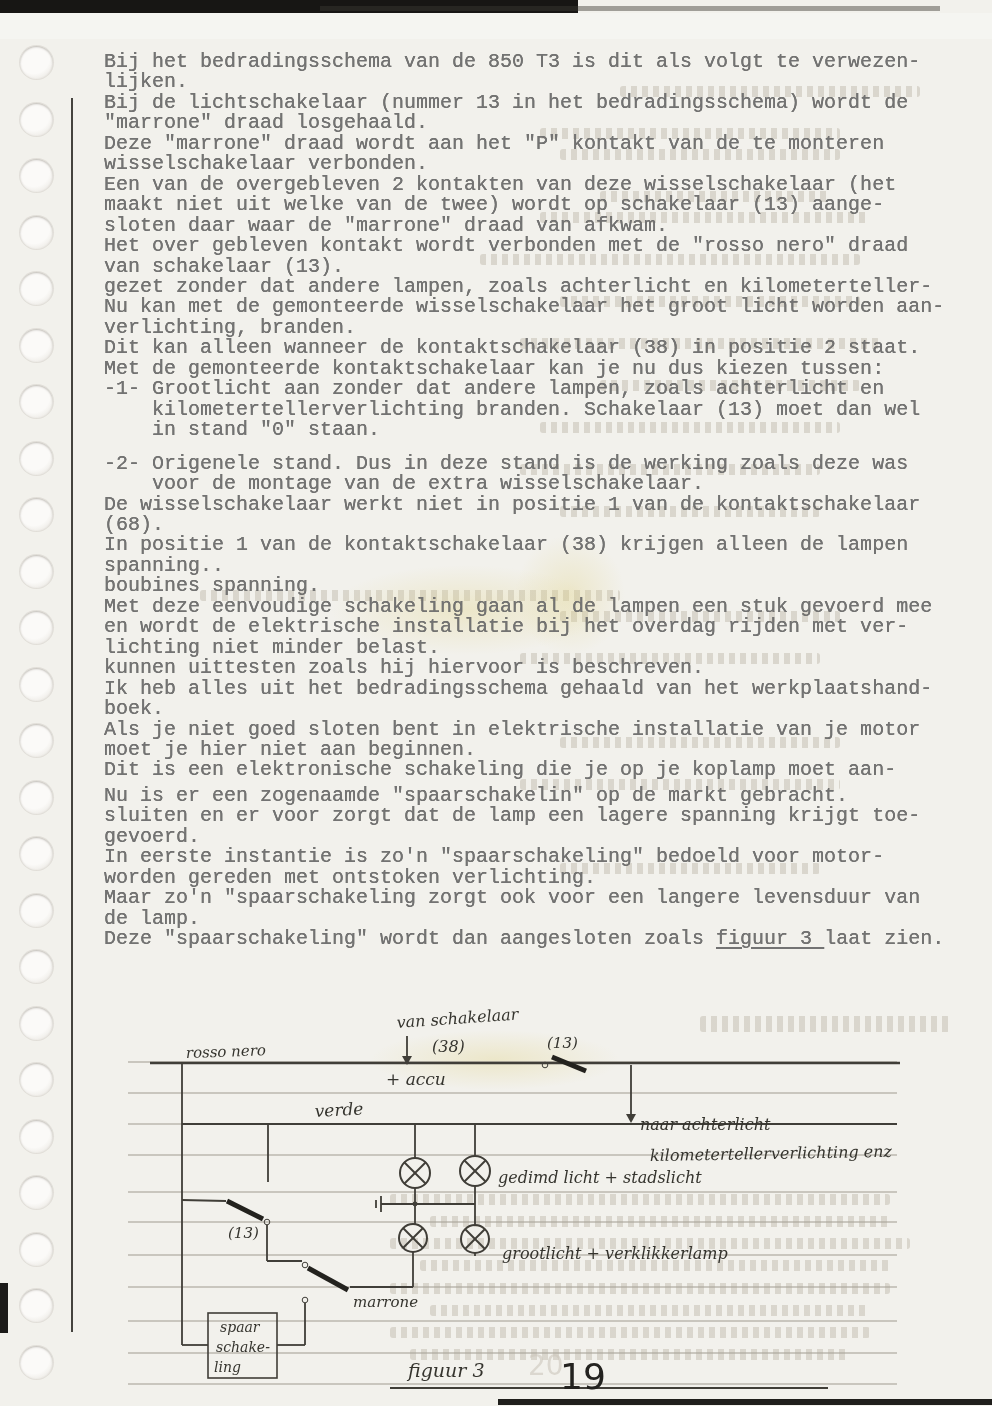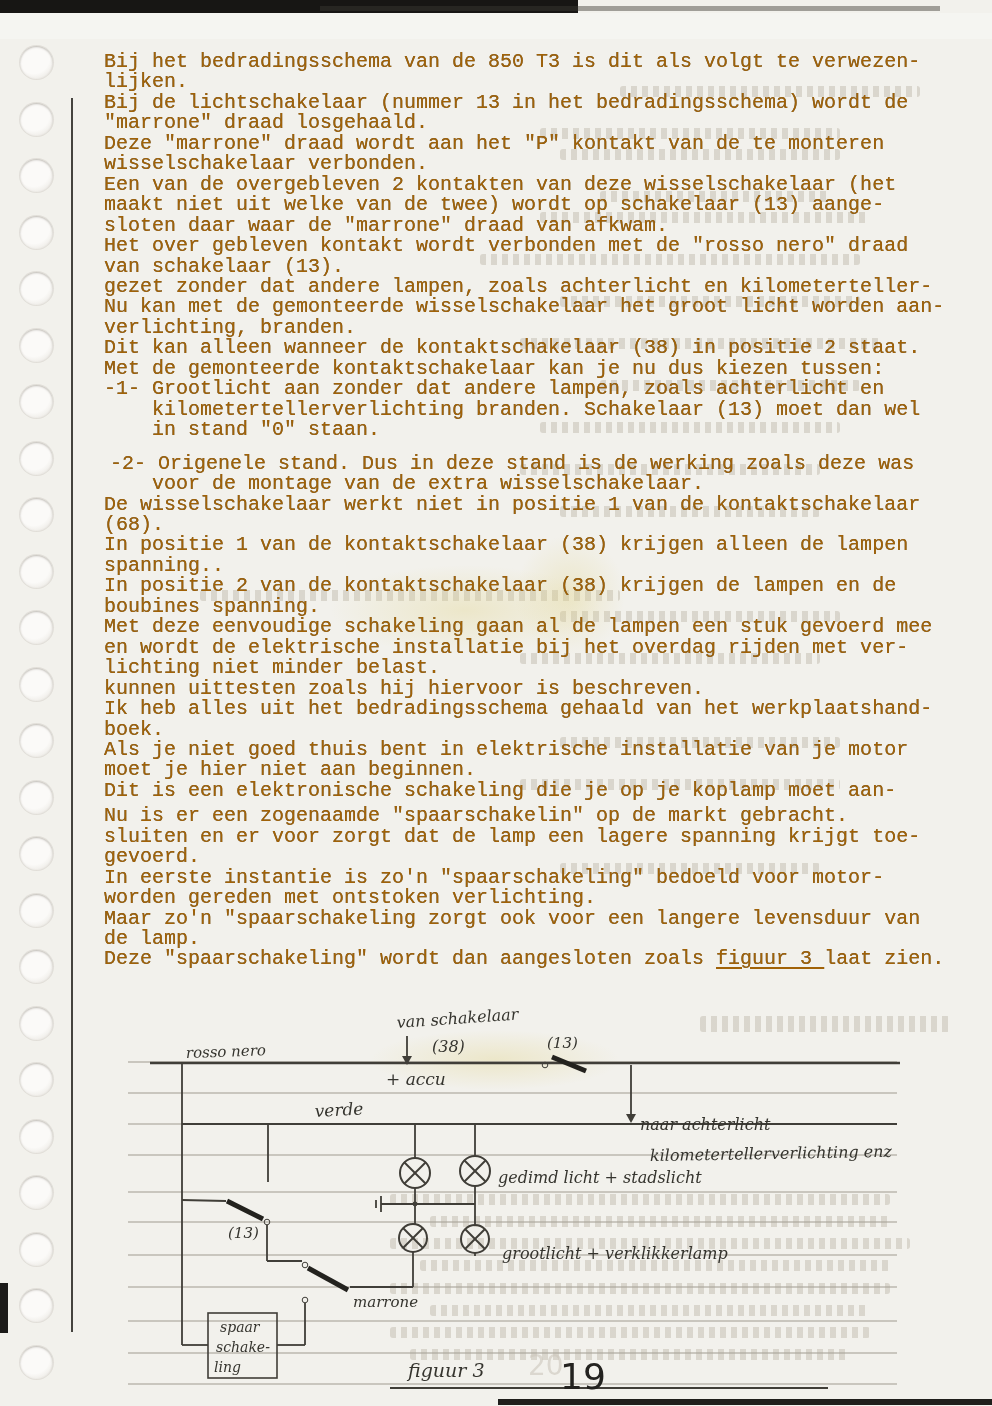--- a/index.html
+++ b/index.html
@@ -14,21 +14,21 @@
   .scan-edge-left{position:absolute;left:0;top:1283px;width:8px;height:50px;background:#1c1b19;}
   .scan-edge-bottom{position:absolute;left:498px;top:1399px;width:494px;height:6px;background:#201f1c;}
   .margin-line{position:absolute;left:71px;top:98px;width:2px;height:1234px;background:#45433e;}
   .hole{position:absolute;left:20px;width:33px;height:33px;border-radius:50%;
     background:radial-gradient(circle at 42% 36%, #fbfaf8 0 55%, #e2dfd8 100%);
     box-shadow:inset 0 1px 2px rgba(120,114,102,.45), 0 0 0 1px rgba(200,196,188,.4);}
   .ghost{position:absolute;height:11px;opacity:.5;filter:blur(.7px);border-radius:3px;
     background:repeating-linear-gradient(90deg, rgba(152,142,122,.55) 0 6px, rgba(152,142,122,0) 6px 11px);}
   .smudge{position:absolute;border-radius:50%;pointer-events:none;
     background:radial-gradient(closest-side, rgba(222,206,120,.30), rgba(222,206,120,0));}
-  .typed{position:absolute;left:104px;top:52px;z-index:2;color:#a16207;
+  .typed{position:absolute;left:104px;top:52px;z-index:2;color:#737373;
     font-size:20px;line-height:20.45px;}
   .tl{white-space:pre;text-shadow:0 0 .5px rgba(46,45,40,.75);}
   .tl .u{text-decoration:underline;text-underline-offset:3px;}
   .figure{position:absolute;left:110px;top:1008px;width:880px;height:398px;z-index:2;}
   .hw{font-family:"DejaVu Serif","Liberation Serif",serif;font-style:italic;fill:#35342e;}
   svg .wire{stroke:#403e38;fill:none;}
   svg .thick{stroke:#23221e;fill:none;}
   svg .ruled{stroke:#a9a49a;stroke-width:1.4;opacity:.75;}
 </style>
 </head>
@@ -111,35 +111,34 @@
     <div class="tl">Het over gebleven kontakt wordt verbonden met de "rosso nero" draad</div>
     <div class="tl">van schakelaar (13).</div>
     <div class="tl">gezet zonder dat andere lampen, zoals achterlicht en kilometerteller-</div>
     <div class="tl">Nu kan met de gemonteerde wisselschakelaar het groot licht worden aan-</div>
     <div class="tl">verlichting, branden.</div>
     <div class="tl">Dit kan alleen wanneer de kontaktschakelaar (38) in positie 2 staat.</div>
     <div class="tl">Met de gemonteerde kontaktschakelaar kan je nu dus kiezen tussen:</div>
     <div class="tl">-1- Grootlicht aan zonder dat andere lampen, zoals achterlicht en</div>
     <div class="tl">    kilometertellerverlichting branden. Schakelaar (13) moet dan wel</div>
     <div class="tl">    in stand "0" staan.</div>
-    <div class="tl" style="margin-top: 13px; margin-left: 6px;">-2- Origenele stand. Dus in deze stand is de werking zoals deze was</div>
+    <div class="tl" style="margin-top: 13px;">-2- Origenele stand. Dus in deze stand is de werking zoals deze was</div>
     <div class="tl">    voor de montage van de extra wisselschakelaar.</div>
     <div class="tl">De wisselschakelaar werkt niet in positie 1 van de kontaktschakelaar</div>
     <div class="tl">(68).</div>
     <div class="tl">In positie 1 van de kontaktschakelaar (38) krijgen alleen de lampen</div>
     <div class="tl">spanning..</div>
-    <div class="tl">In positie 2 van de kontaktschakelaar (38) krijgen de lampen en de</div>
     <div class="tl">boubines spanning.</div>
     <div class="tl">Met deze eenvoudige schakeling gaan al de lampen een stuk gevoerd mee</div>
     <div class="tl">en wordt de elektrische installatie bij het overdag rijden met ver-</div>
     <div class="tl">lichting niet minder belast.</div>
     <div class="tl">kunnen uittesten zoals hij hiervoor is beschreven.</div>
     <div class="tl">Ik heb alles uit het bedradingsschema gehaald van het werkplaatshand-</div>
     <div class="tl">boek.</div>
-    <div class="tl">Als je niet goed thuis bent in elektrische installatie van je motor</div>
+    <div class="tl">Als je niet goed sloten bent in elektrische installatie van je motor</div>
     <div class="tl">moet je hier niet aan beginnen.</div>
     <div class="tl">Dit is een elektronische schakeling die je op je koplamp moet aan-</div>
     <div class="tl" style="margin-top: 5px;">Nu is er een zogenaamde "spaarschakelin" op de markt gebracht.</div>
     <div class="tl">sluiten en er voor zorgt dat de lamp een lagere spanning krijgt toe-</div>
     <div class="tl">gevoerd.</div>
     <div class="tl">In eerste instantie is zo'n "spaarschakeling" bedoeld voor motor-</div>
     <div class="tl">worden gereden met ontstoken verlichting.</div>
     <div class="tl">Maar zo'n "spaarschakeling zorgt ook voor een langere levensduur van</div>
     <div class="tl">de lamp.</div>
   <div class="tl"><span>Deze "spaarschakeling" wordt dan aangesloten zoals </span><span class="u">figuur 3 </span><span>laat zien.</span></div>

